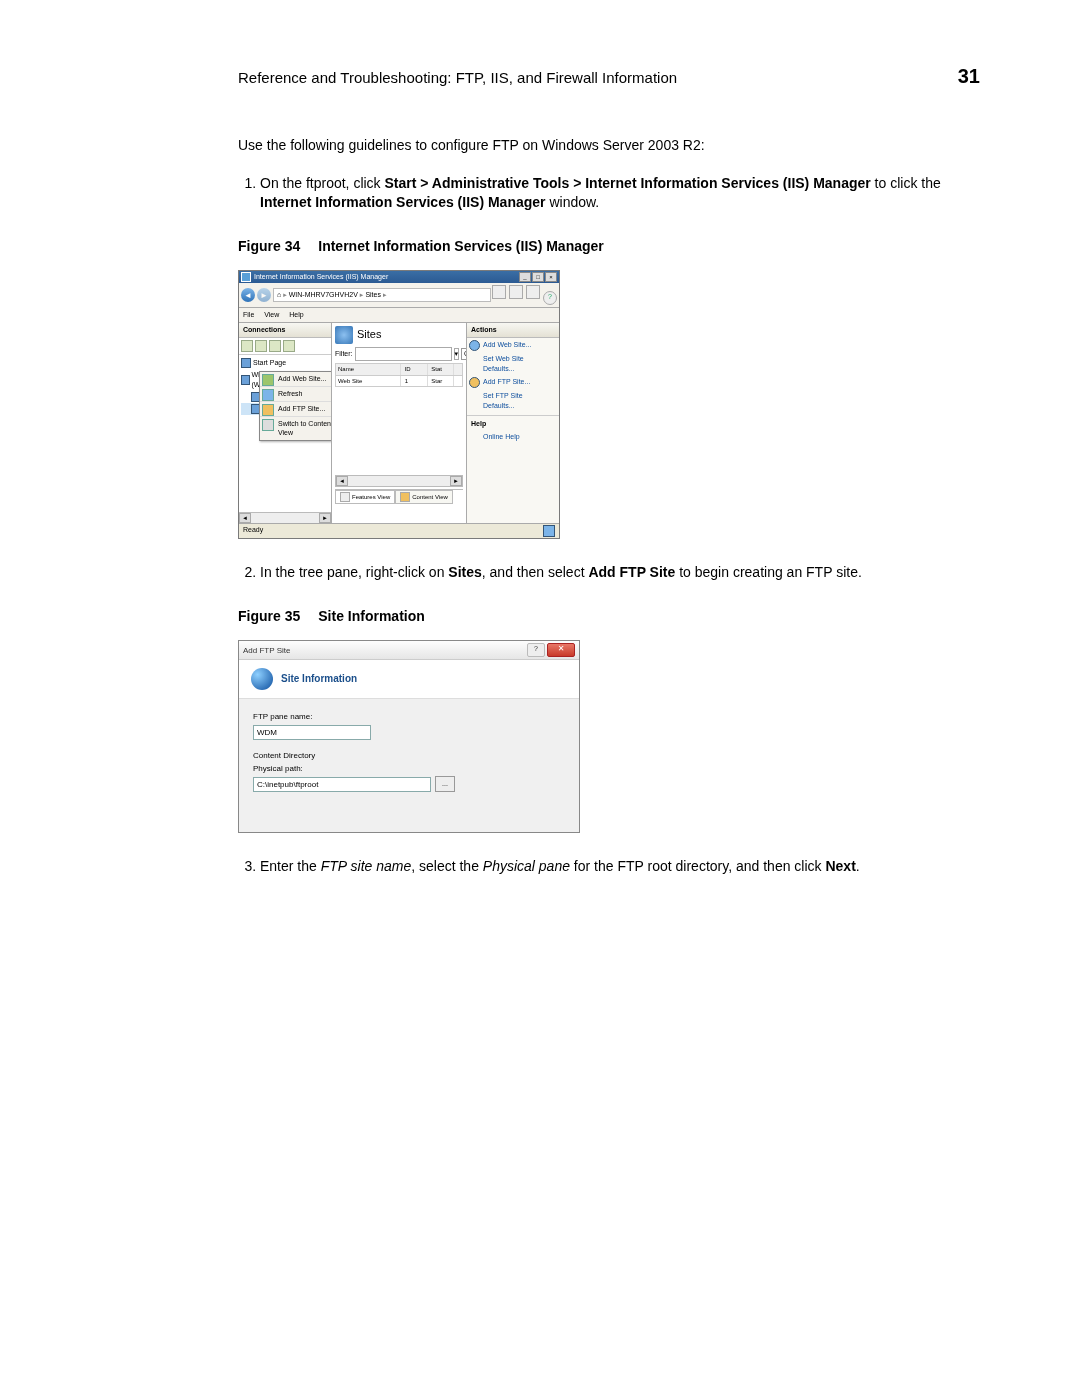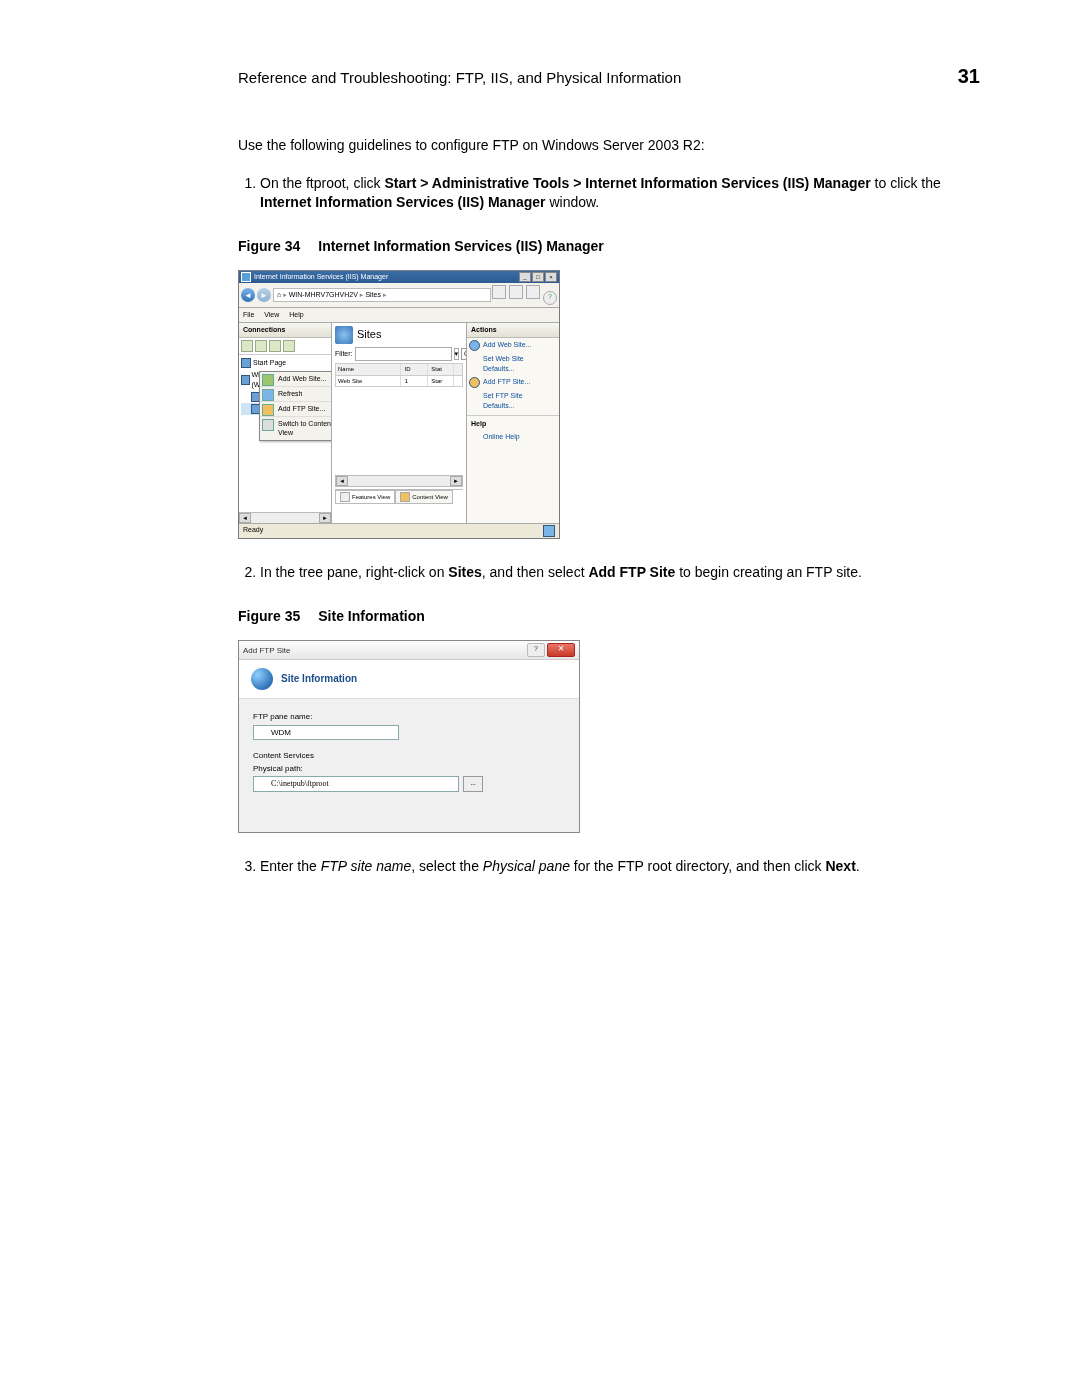--- a/index.html
+++ b/index.html
@@ -108,34 +108,34 @@
   }
   .dlg-title{background:linear-gradient(#fdfdfd,#e6e6e6);padding:2px 4px;display:flex;align-items:center;border-bottom:1px solid #ccc;color:#333;}
   .dlg-title .spacer{flex:1;}
   .dlg-title .x{width:26px;height:12px;background:linear-gradient(#e87767,#c83a2a);border:1px solid #a22;color:#fff;text-align:center;line-height:10px;font-size:8px;border-radius:2px;}
   .dlg-title .q{width:16px;height:12px;border:1px solid #bbb;background:#eee;text-align:center;font-size:7px;margin-right:2px;border-radius:2px;}
   .dlg-hdr{display:flex;align-items:center;padding:8px 12px;border-bottom:1px solid #ddd;background:#fff;}
   .dlg-hdr .globe{width:22px;height:22px;border-radius:50%;background:radial-gradient(circle at 30% 30%,#8ed0ff,#0b4c9c);margin-right:8px;}
   .dlg-hdr .ttl{font-weight:bold;color:#1a4e8a;font-size:10px;}
   .dlg-body{padding:12px 14px 40px 14px;}
   .field-label{margin-bottom:2px;}
-  .field-input{border:1px solid #8aa;background:#fff;padding:1px 17px;width:110px;margin-bottom:10px;}
+  .field-input{border:1px solid #8aa;background:#fff;padding:1px 3px;width:110px;margin-bottom:10px;}
   .sect-label{margin:4px 0 2px 0;}
-  .path-row{display:flex;font-family:Liberation Serif, serif;}
+  .path-row{display:flex;align-items:center;}
   .path-row .field-input{width:170px;margin-bottom:0;}
   .browse-btn{width:18px;height:14px;border:1px solid #999;background:#eee;margin-left:4px;display:flex;align-items:center;justify-content:center;font-size:7px;}
   .dlg-btns{display:flex;justify-content:flex-end;padding:8px;border-top:1px solid #ddd;gap:6px;background:#f0f0f0;}
   .dlg-btns button{font-size:8px;padding:2px 10px;border:1px solid #999;background:#eee;border-radius:2px;min-width:46px;}
   .dlg-btns button:disabled{color:#999;}
 </style>
 </head>
 <body>
 
 <div class="hdr">
-  <span class="hdr-title">Reference and Troubleshooting: FTP, IIS, and Physical Information</span>
+  <span class="hdr-title">Reference and Troubleshooting: FTP, IIS, and Firewall Information</span>
   <span class="hdr-page">31</span>
 </div>
 
 <div class="intro">Use the following guidelines to configure FTP on Windows Server 2003 R2:</div>
 
 <ol class="steps">
   <li>
     <span>On the ftproot, click </span><b>Start &gt; Administrative Tools &gt; Internet Information Services (IIS) Manager</b><span> to click the </span><b>Internet Information Services (IIS) Manager</b><span> window.</span>
   </li>
 </ol>
@@ -292,21 +292,21 @@
     <span class="x">✕</span>
   </div>
   <div class="dlg-hdr">
     <span class="globe"></span>
     <span class="ttl">Site Information</span>
   </div>
   <div class="dlg-body">
     <div class="field-label">FTP pane name:</div>
     <div class="field-input">WDM</div>
 
-    <div class="sect-label">Content Services</div>
+    <div class="sect-label">Content Directory</div>
     <div class="field-label">Physical path:</div>
     <div class="path-row">
       <div class="field-input">C:\inetpub\ftproot</div>
       <div class="browse-btn">...</div>
     </div>
   </div>
 </div>
 
 <ol class="steps" start="3">
   <li>

